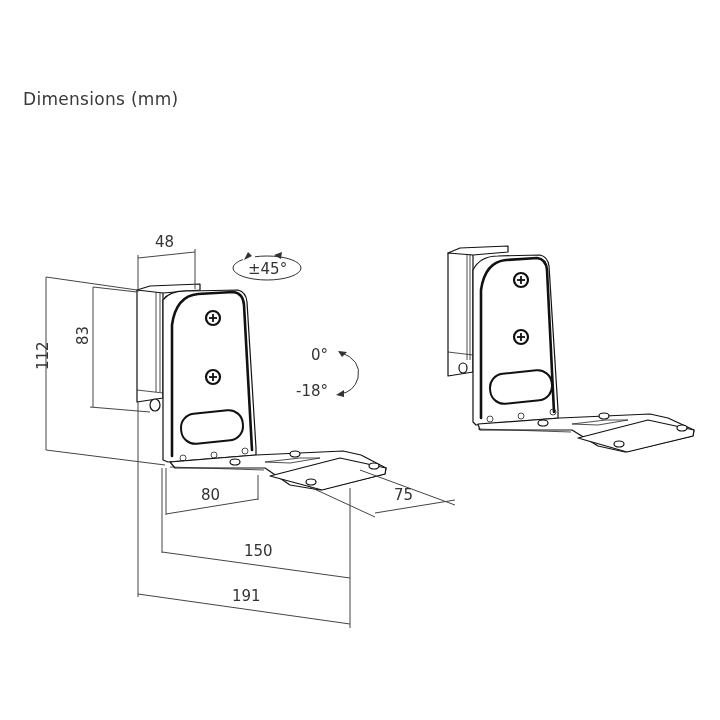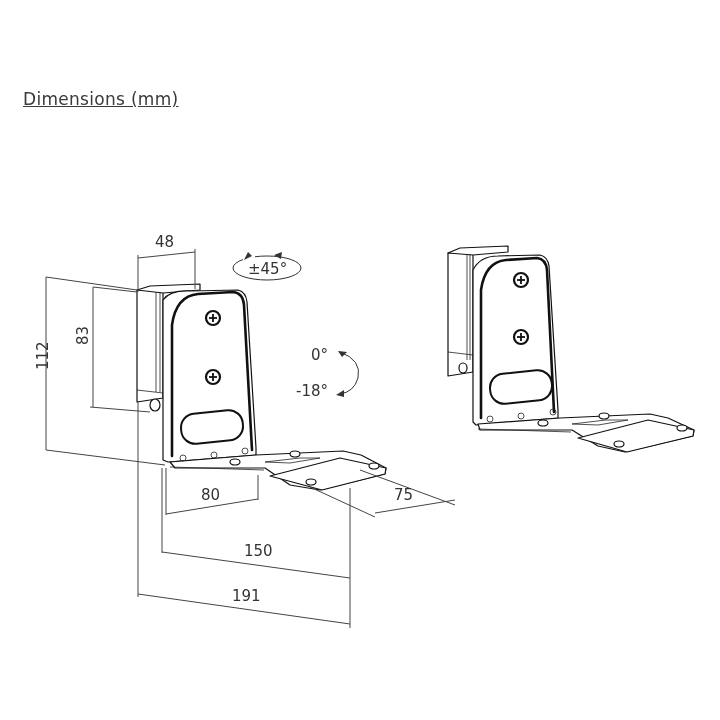--- a/index.html
+++ b/index.html
@@ -1,19 +1,19 @@
 <!DOCTYPE html>
 <html><head>
 <meta charset="utf-8">
 <style>
   html, body { margin: 0; padding: 0; background: #ffffff; }
   body { width: 720px; height: 720px; position: relative; overflow: hidden;
          font-family: "DejaVu Sans", sans-serif; color: #333333; }
   .title { position: absolute; left: 23px; top: 89px; font-size: 17px;
-           letter-spacing: 0.3px; color: #3a3a3a; text-decoration: underline; }
+           letter-spacing: 0.3px; color: #3a3a3a; }
   svg { position: absolute; left: 0; top: 0; }
   .dim text { font-family: "DejaVu Sans", sans-serif; font-size: 15px; fill: #333; }
   .dl { stroke: #444; stroke-width: 1; fill: none; }
   .part { stroke: #111; stroke-width: 1.2; fill: #fff; stroke-linejoin: round; }
   .thick { stroke: #111; stroke-width: 2.6; fill: none; stroke-linejoin: round; stroke-linecap: round; }
   .thin { stroke: #222; stroke-width: 0.8; fill: none; }
 </style>
 </head>
 <body>
 

